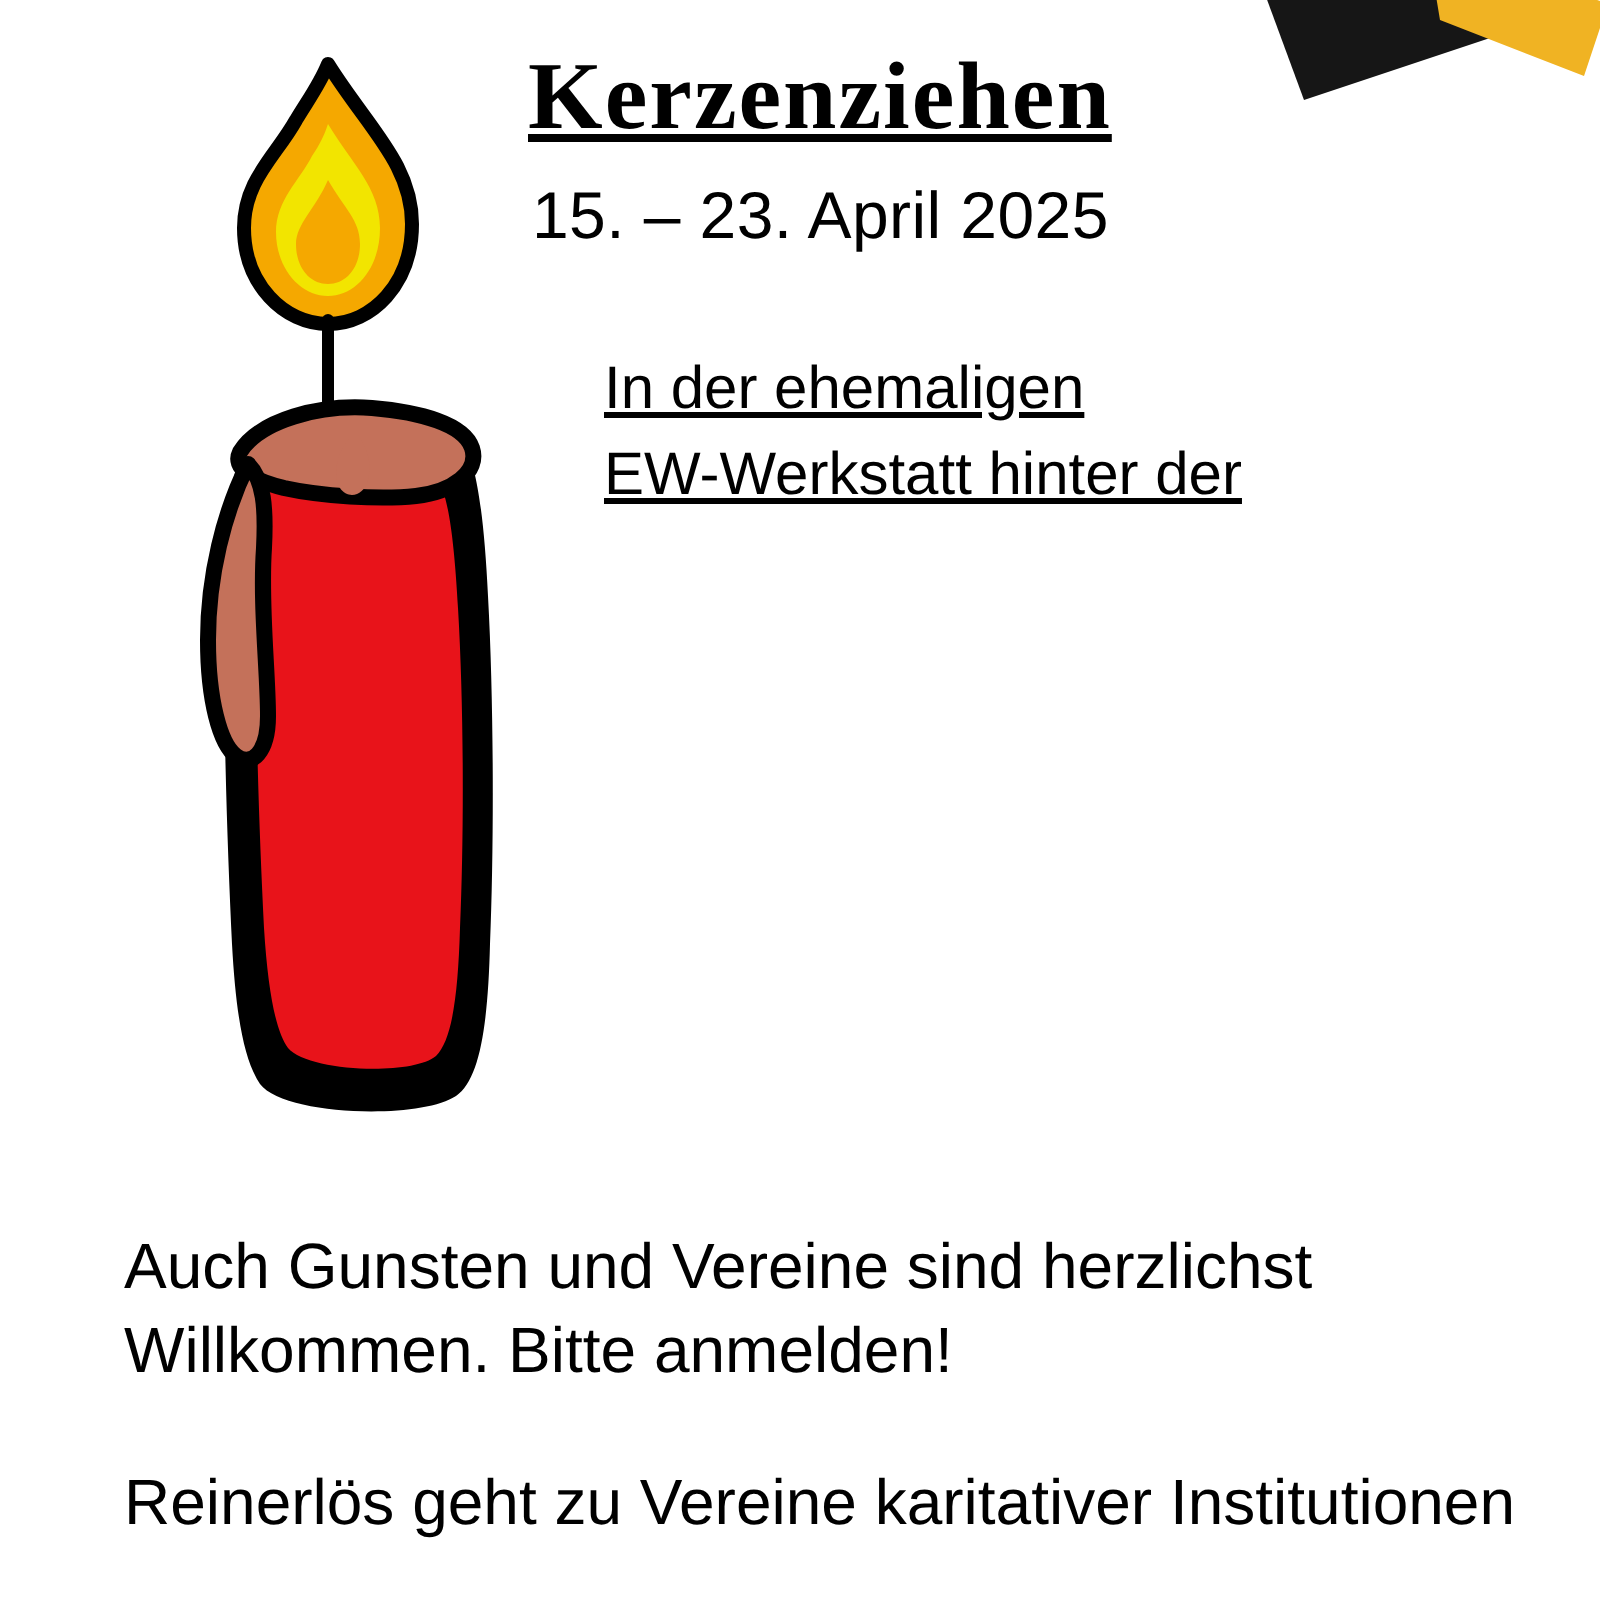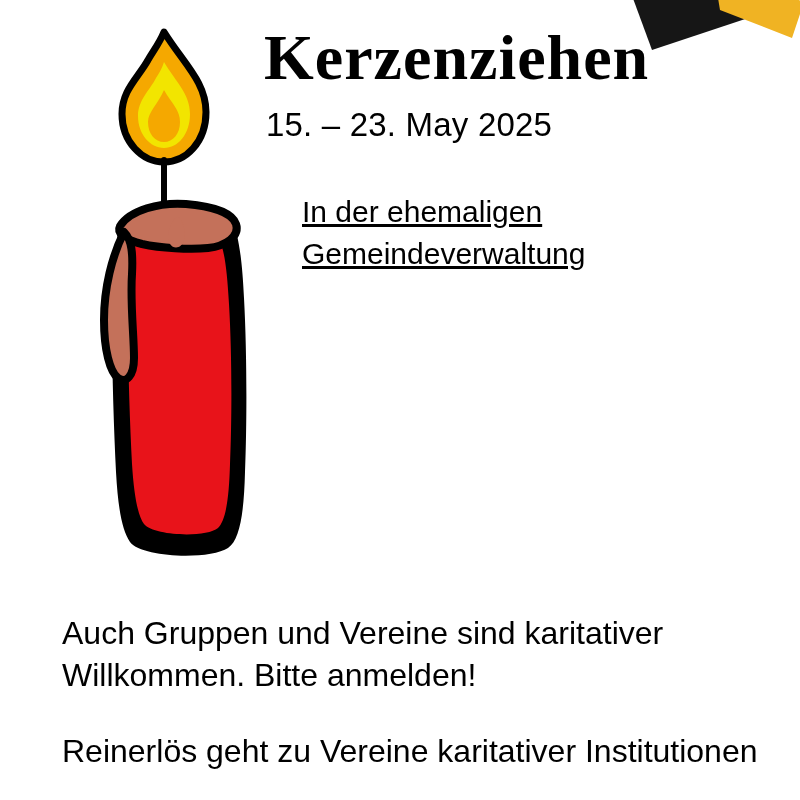--- a/index.html
+++ b/index.html
@@ -37,25 +37,26 @@
 
   
   .text-col {
     position: absolute;
     left: 258px;
     top: 24px;
     width: 520px;
   }
   .title {
     font-family: "Liberation Serif", serif;
-    font-size: 64px;
+    font-size: 48px;
     line-height: 1.05;
     letter-spacing: 1px;
     margin: 0 0 14px 6px;
     white-space: nowrap;
+    text-decoration: underline;
   }
   .dates {
     font-size: 33px;
     line-height: 1.2;
     margin: 0 0 46px 8px;
     letter-spacing: 0.2px;
   }
   .addr {
     font-size: 30px;
     line-height: 1.42;
@@ -115,25 +116,25 @@
     <path d="M76 218 C72 232 68 250 68 302 C68 352 70 404 72 444 C74 476 78 496 84 504 C94 516 146 518 158 508 C166 500 169 478 170 444 C172 398 172 334 169 284 C167 248 164 228 159 220 C148 206 90 206 76 218 Z" fill="#e8131a"></path>
 
     <path d="M60 206 C70 190 100 182 126 184 C150 186 172 192 176 204 C180 216 166 226 148 228 C130 230 100 228 82 224 C66 220 56 214 60 206 Z" fill="#c4715a" stroke="#000000" stroke-width="8" stroke-linejoin="round"></path>
     <path d="M64 212 C52 236 44 268 44 300 C44 330 50 352 58 358 C66 364 74 356 74 338 C74 316 70 282 72 254 C73 234 72 220 64 212 Z" fill="#c4715a" stroke="#000000" stroke-width="8" stroke-linejoin="round"></path>
     <path d="M118 196 C124 204 126 212 124 220 C122 228 114 230 110 224 C106 218 108 204 118 196 Z" fill="#c4715a"></path>
   </svg>
 </div>
 
 <div class="text-col">
   <h1 class="title">Kerzenziehen</h1>
-  <div class="dates">15. – 23. May 2025</div>
+  <div class="dates">15. – 23. April 2025</div>
 
   <div class="addr">
     <div>In der ehemaligen</div>
-    <div>Gemeindeverwaltung</div>
+    <div>EW-Werkstatt hinter der</div>
   </div>
 
 </div>
 
 <div class="bottom">
-  <p>Auch Gruppen und Vereine sind karitativer Willkommen. Bitte anmelden!</p>
+  <p>Auch Gunsten und Vereine sind herzlichst Willkommen. Bitte anmelden!</p>
   <p>Reinerlös geht zu Vereine karitativer Institutionen</p>
 </div>
 
 </body></html>

